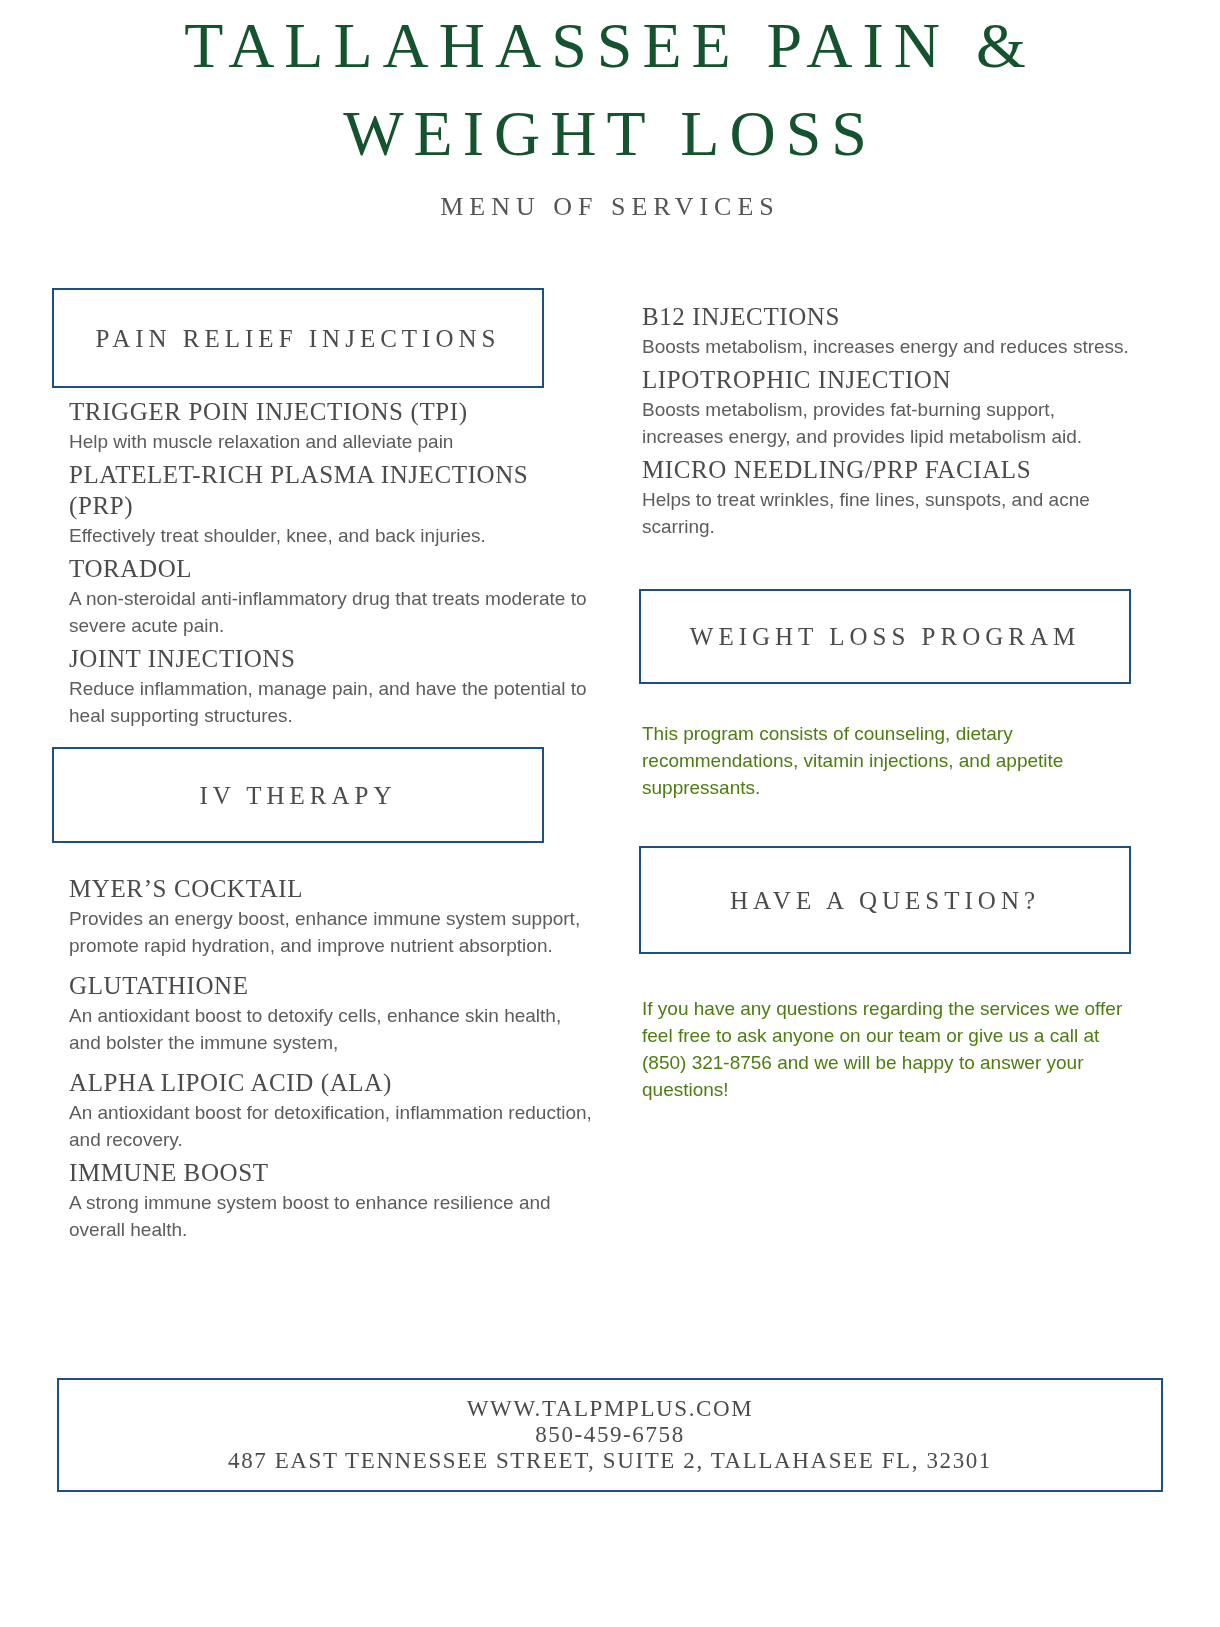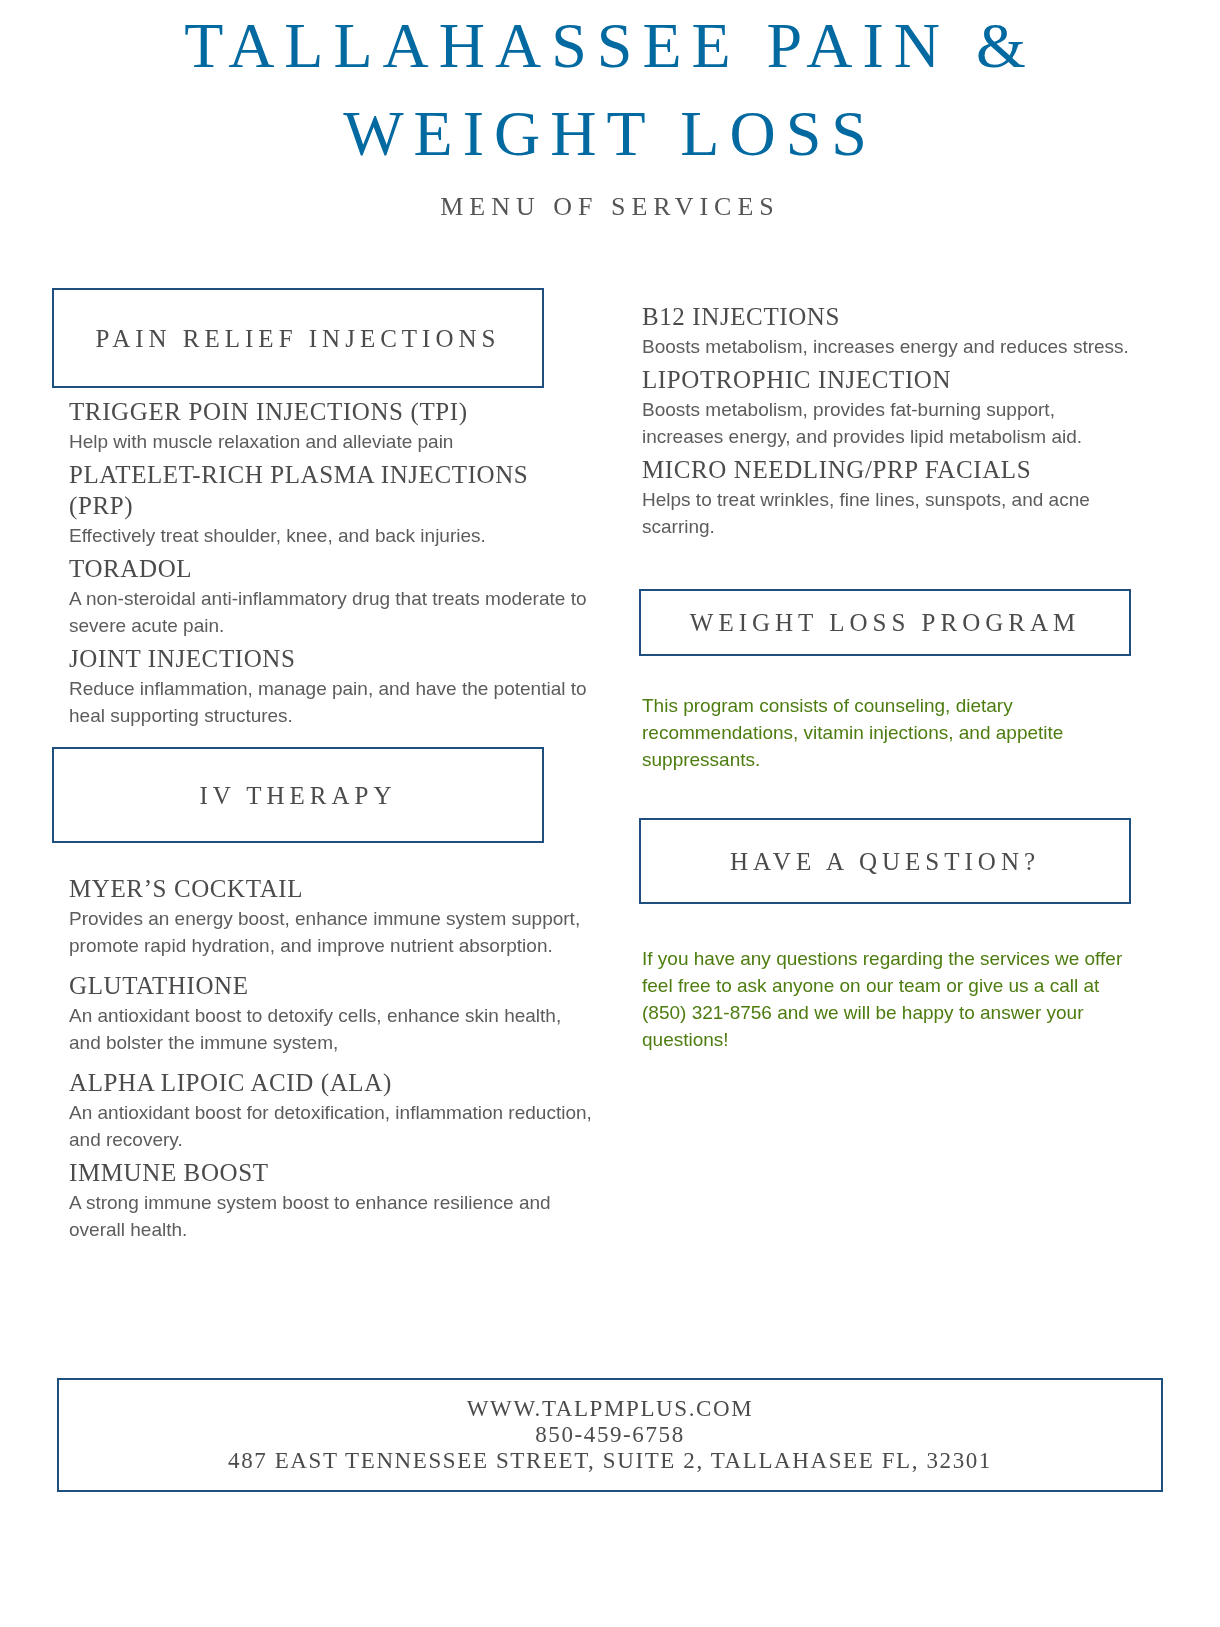--- a/index.html
+++ b/index.html
@@ -16,21 +16,21 @@
   }
 
   
   .header {
     padding-top: 2px;
     text-align: center;
   }
   .title {
     font-family: "Liberation Serif", serif;
     font-weight: 400;
-    color: #0369a1;
+    color: #14532d;
     font-size: 64px;
     line-height: 88px;
     letter-spacing: 10px;
     margin: 0;
     padding: 0 90px;
     white-space: pre-line;
   }
   .subtitle {
     font-family: "Liberation Serif", serif;
     color: #555555;
@@ -70,22 +70,22 @@
     font-family: "Liberation Serif", serif;
     color: #4b4b4b;
     font-size: 25px;
     letter-spacing: 5px;
     line-height: 37px;
   }
 
   .box-pain     { width: 492px; height: 100px; }
   .box-iv       { width: 492px; height: 96px; margin-top: 18px; }
   .box-health   { width: 492px; height: 100px; }
-  .box-weight   { width: 492px; height: 67px; }
-  .box-question { width: 492px; height: 86px; }
+  .box-weight   { width: 492px; height: 95px; }
+  .box-question { width: 492px; height: 108px; }
 
   
   .entries { margin-top: 8px; }
   .entry-name {
     font-family: "Liberation Serif", serif;
     color: #4b4b4b;
     font-size: 25px;
     line-height: 31px;
     letter-spacing: 0.6px;
     margin-top: 4px;

